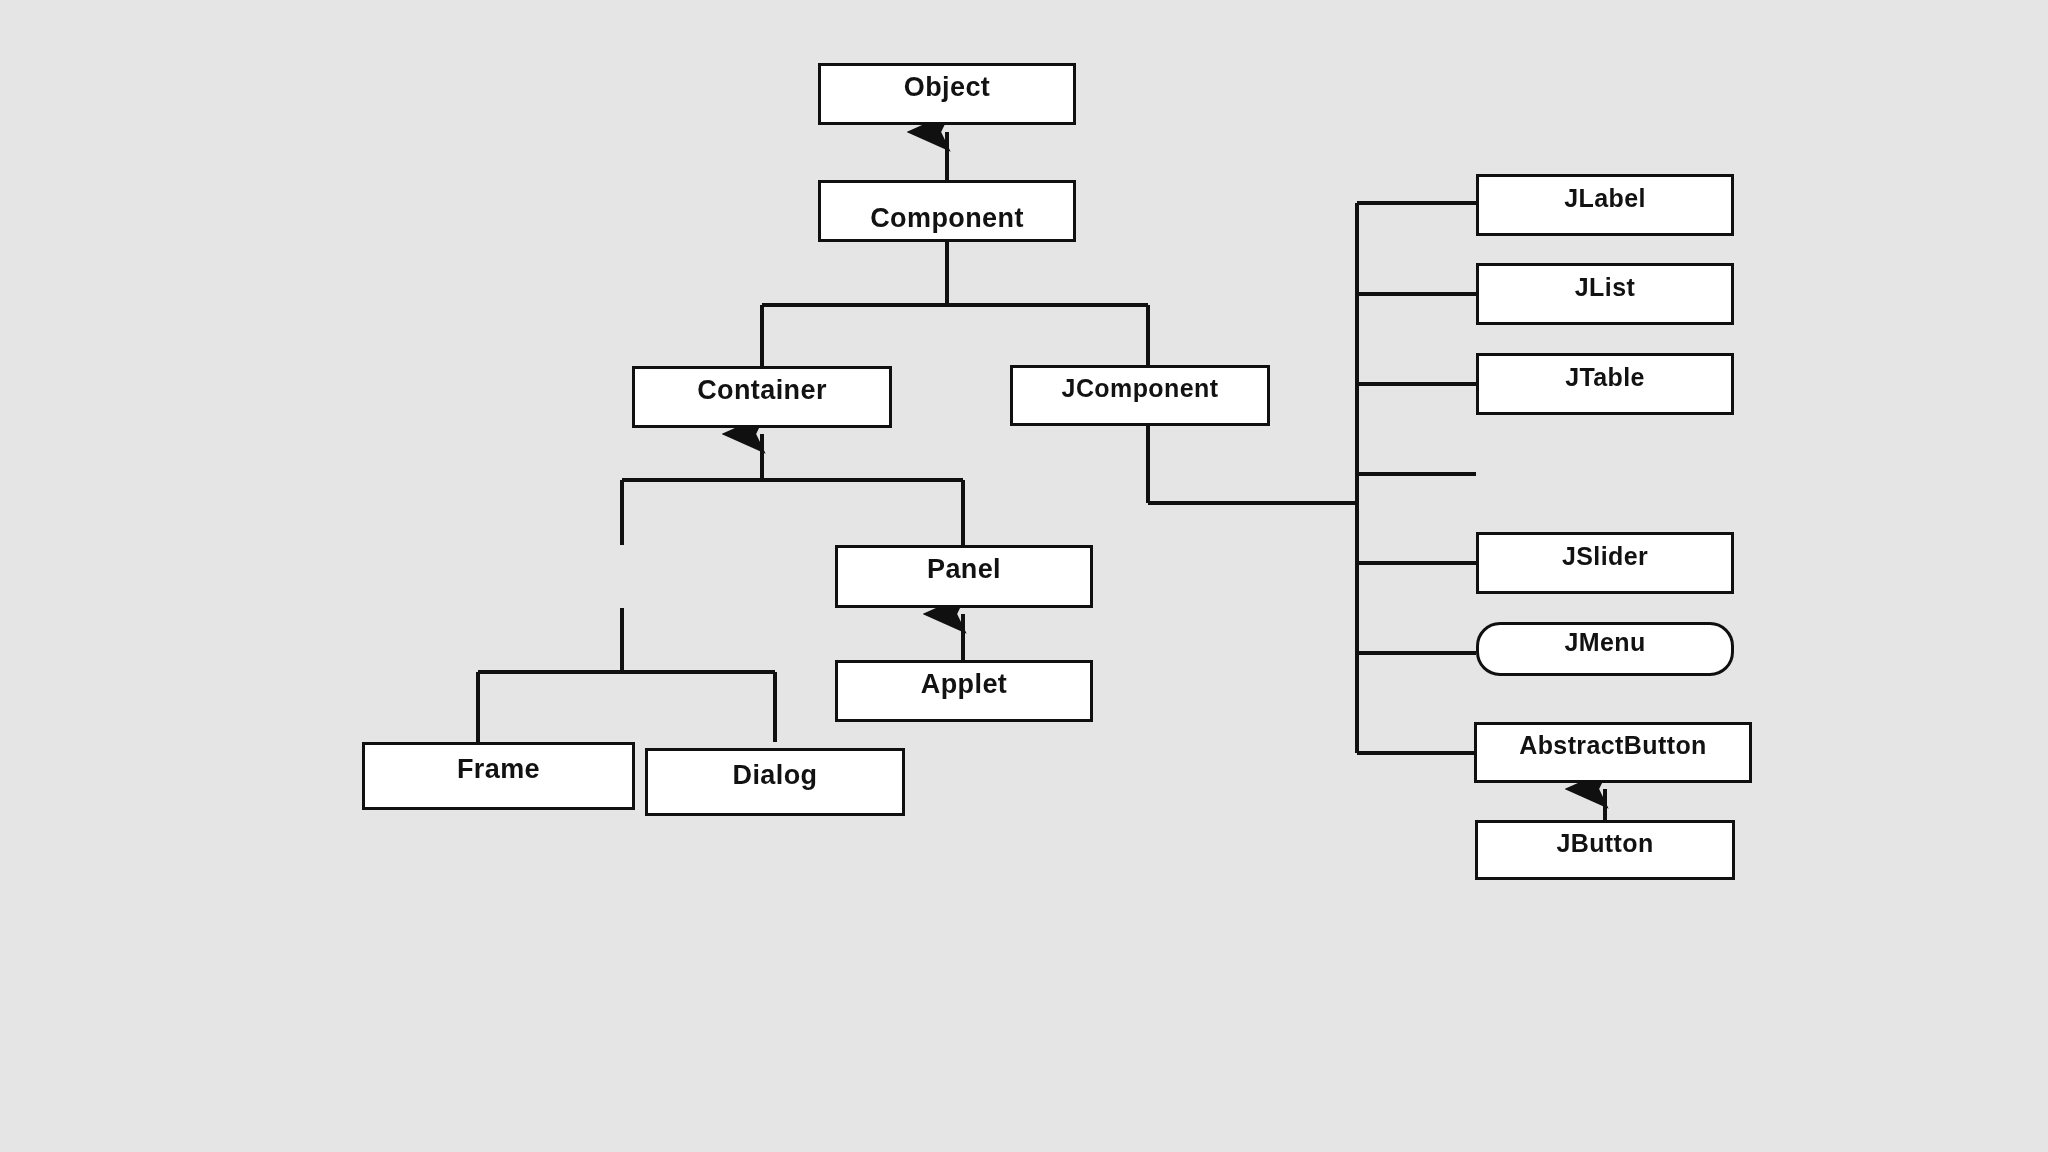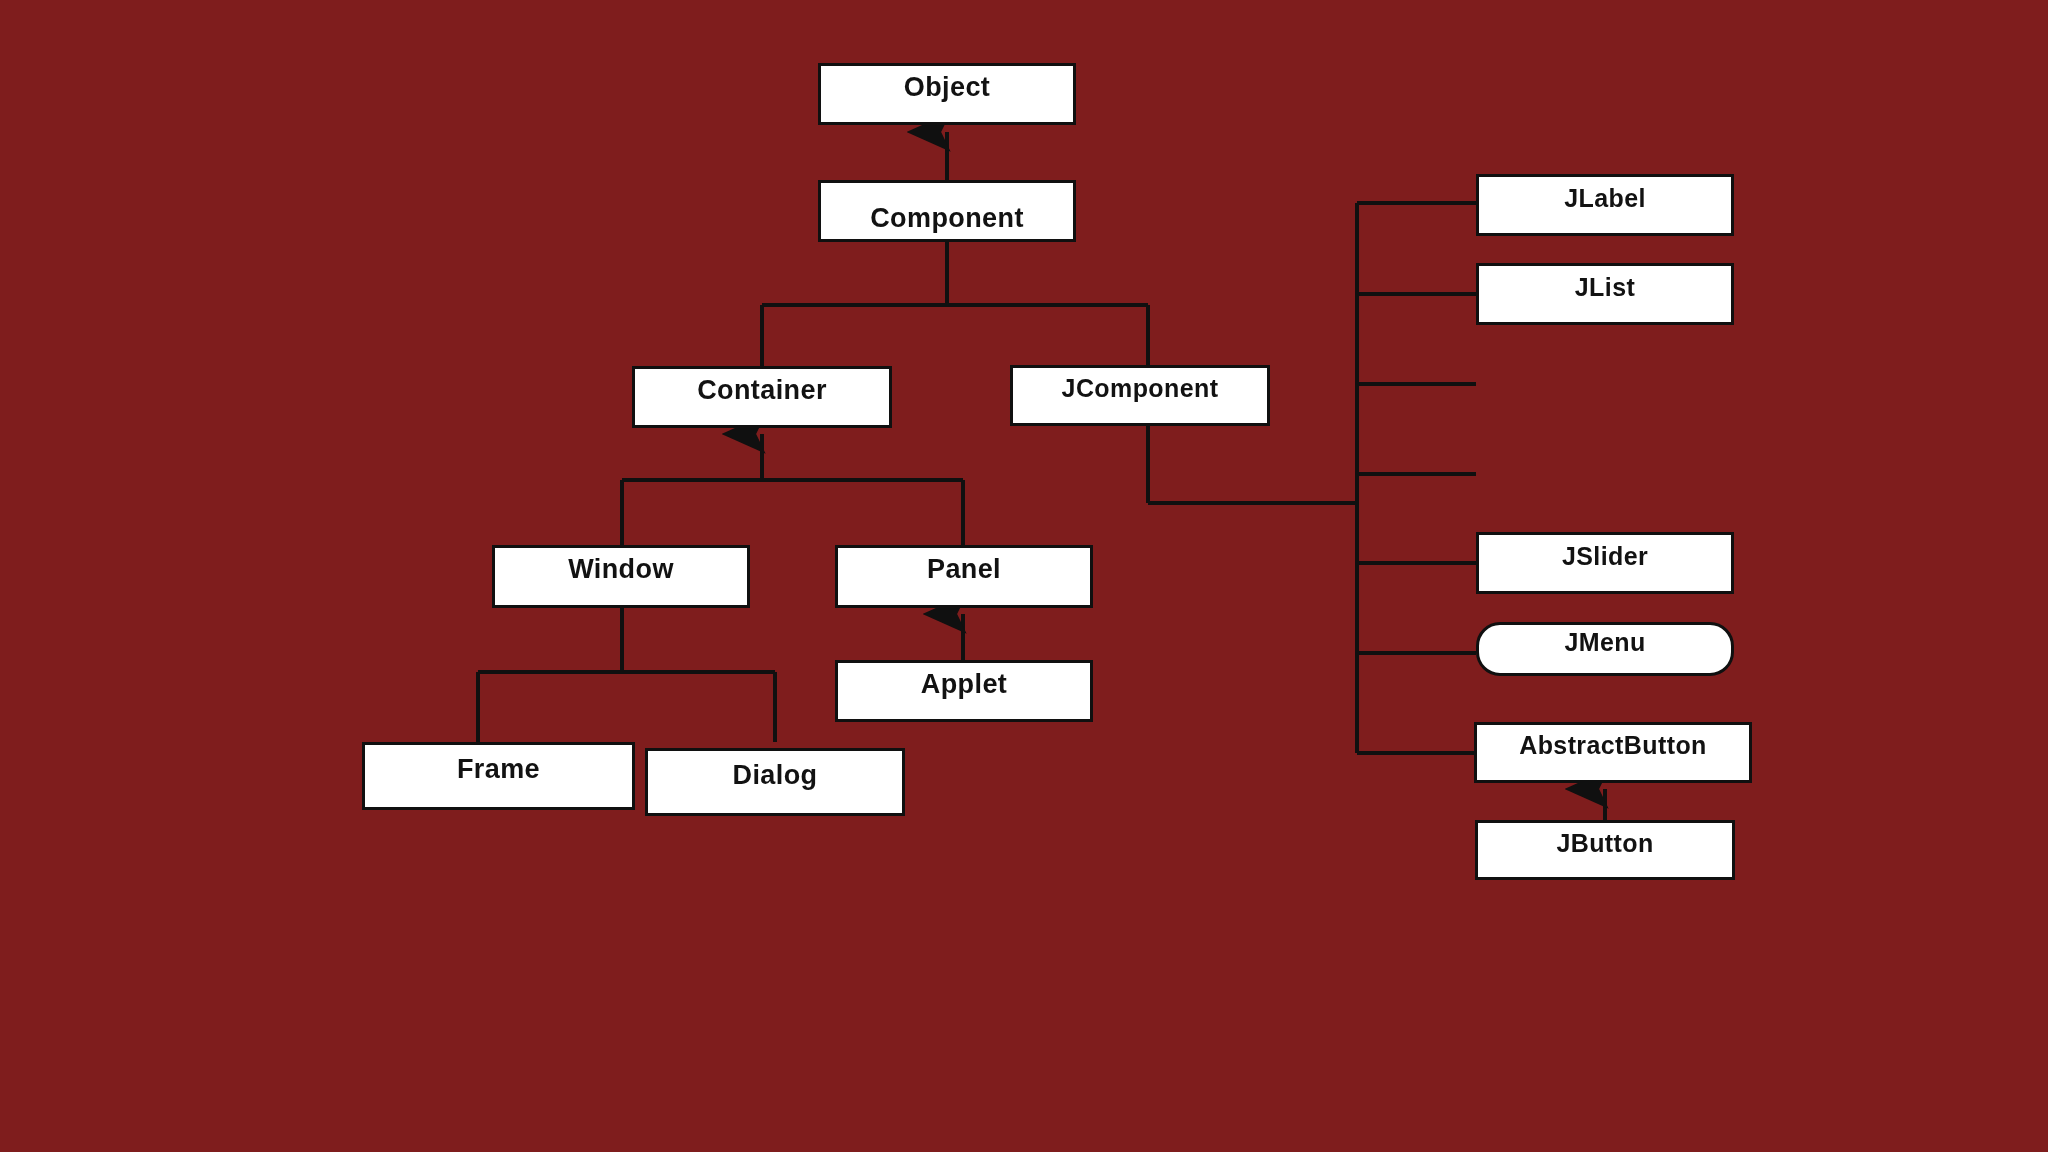--- a/index.html
+++ b/index.html
@@ -8,21 +8,21 @@
     padding: 0;
     background: #ffffff;
   }
   body {
     font-family: "Liberation Sans", sans-serif;
   }
   #canvas {
     position: relative;
     width: 2048px;
     height: 1152px;
-    background: #7f1d1d;
+    background: #e5e5e5;
     overflow: hidden;
   }
   #diagram-svg {
     position: absolute;
     left: 0;
     top: 0;
     width: 2048px;
     height: 1152px;
   }
   .node-box {
@@ -119,23 +119,20 @@
   </div>
 
   <div class="node-box" style="left:632px; top:366px; width:260px; height:62px;">
     <span class="node-label sz-lg">Container</span>
   </div>
 
   <div class="node-box" style="left:1010px; top:365px; width:260px; height:61px;">
     <span class="node-label sz-md">JComponent</span>
   </div>
 
-  <div class="node-box" style="left:492px; top:545px; width:258px; height:63px;">
-    <span class="node-label sz-lg">Window</span>
-  </div>
 
   <div class="node-box" style="left:835px; top:660px; width:258px; height:62px;">
     <span class="node-label sz-lg">Applet</span>
   </div>
 
   <div class="node-box" style="left:835px; top:545px; width:258px; height:63px;">
     <span class="node-label sz-lg">Panel</span>
   </div>
 
   <div class="node-box" style="left:362px; top:742px; width:273px; height:68px;">
@@ -147,20 +144,23 @@
   </div>
 
   <div class="node-box" style="left:1476px; top:174px; width:258px; height:62px;">
     <span class="node-label sz-md">JLabel</span>
   </div>
 
   <div class="node-box" style="left:1476px; top:263px; width:258px; height:62px;">
     <span class="node-label sz-md">JList</span>
   </div>
 
+  <div class="node-box" style="left:1476px; top:353px; width:258px; height:62px;">
+    <span class="node-label sz-md">JTable</span>
+  </div>
 
 
   <div class="node-box" style="left:1476px; top:532px; width:258px; height:62px;">
     <span class="node-label sz-md">JSlider</span>
   </div>
 
   <div class="node-box" style="left:1476px; top:622px; width:258px; height:54px;border-radius:24px;">
     <span class="node-label sz-md">JMenu</span>
   </div>
 

